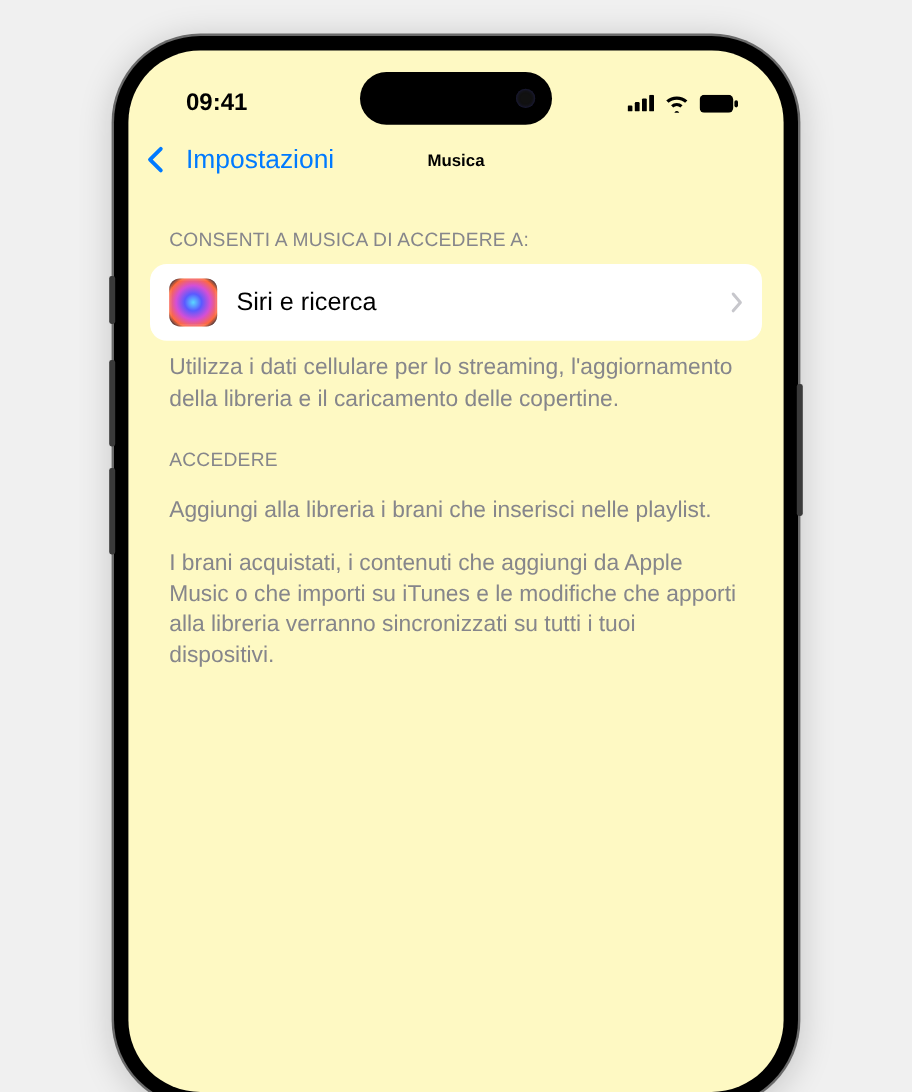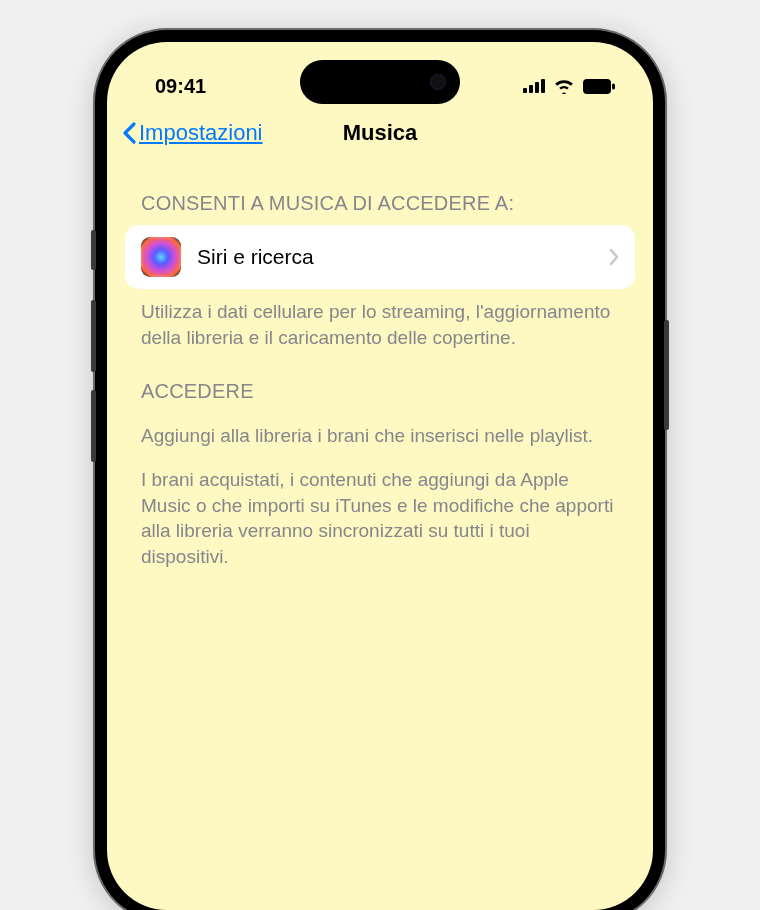--- a/index.html
+++ b/index.html
@@ -79,36 +79,35 @@
     display: flex;
     align-items: center;
     padding: 12px 18px 14px 14px;
     position: relative;
   }
   .back-btn {
     display: flex;
     align-items: center;
     color: #007aff;
     font-size: 22px;
-    gap: 2px;
-    text-decoration: underline;
+    gap: 18px;
   }
   .nav-title {
     position: absolute;
     left: 50%;
     transform: translateX(-50%);
-    font-size: 22px;
+    font-size: 14px;
     font-weight: 600;
     color: #000;
   }
   .content {
     padding: 10px 0 0 0;
   }
   .section-header {
-    font-size: 20px;
+    font-size: 16px;
     color: #86868b;
     padding: 22px 34px 10px 34px;
     letter-spacing: 0.2px;
   }
   .group {
     background: #fff;
     margin: 0 18px;
     border-radius: 14px;
     overflow: hidden;
   }

